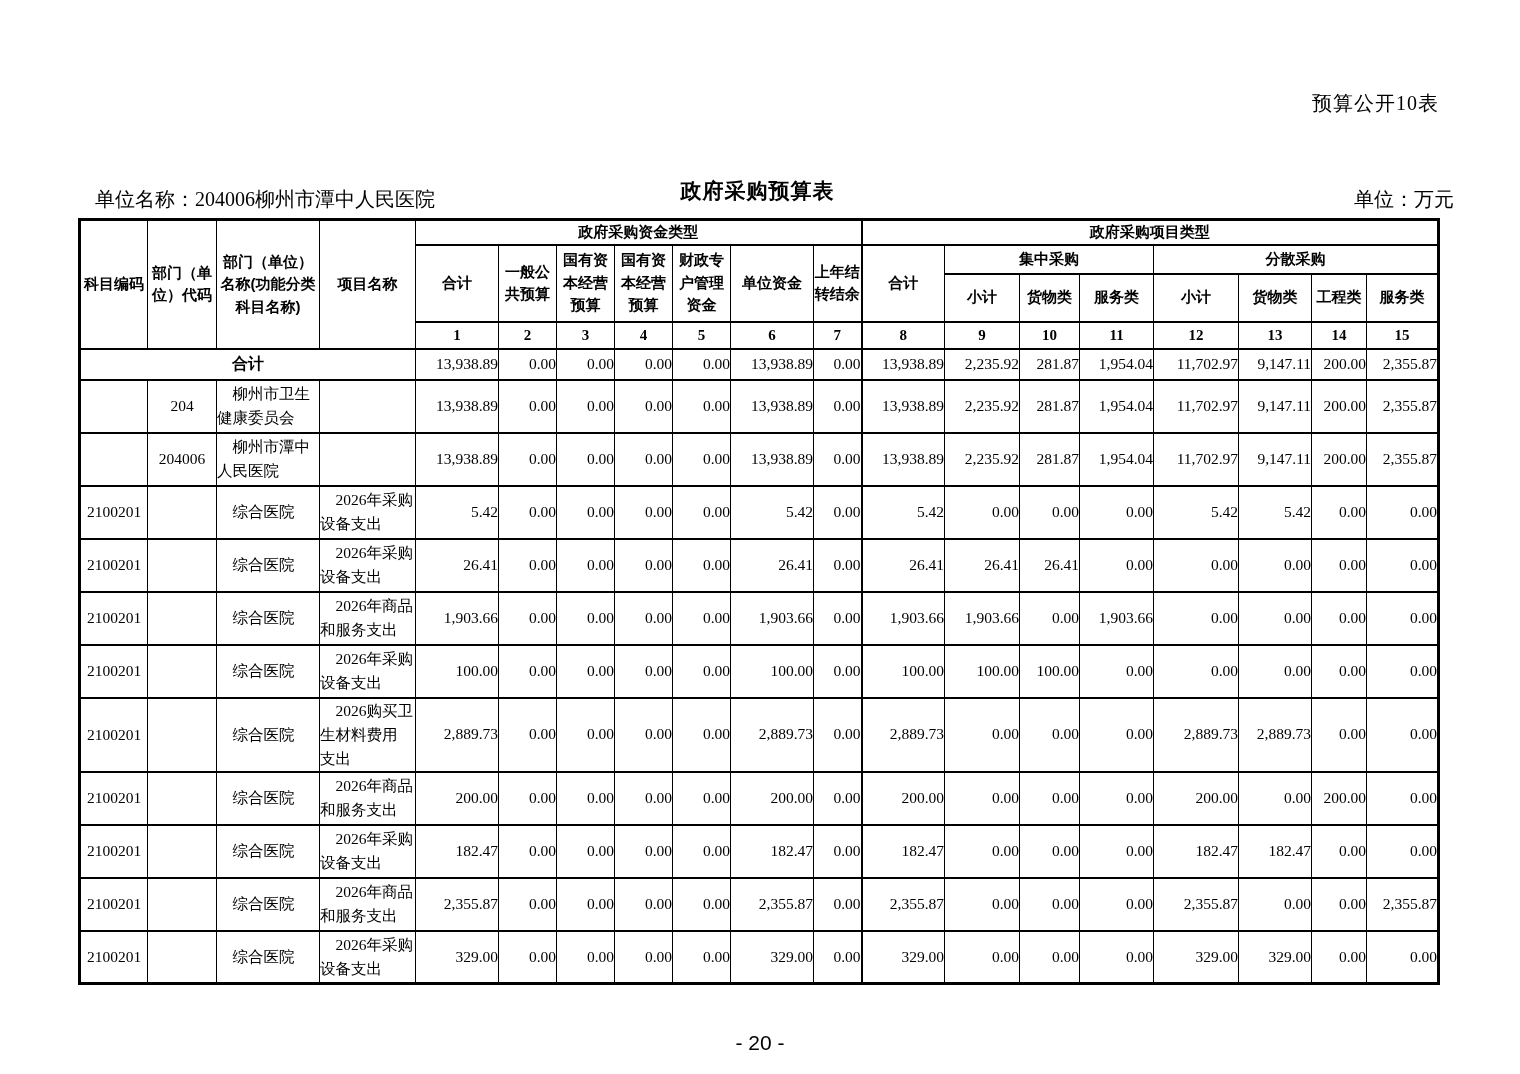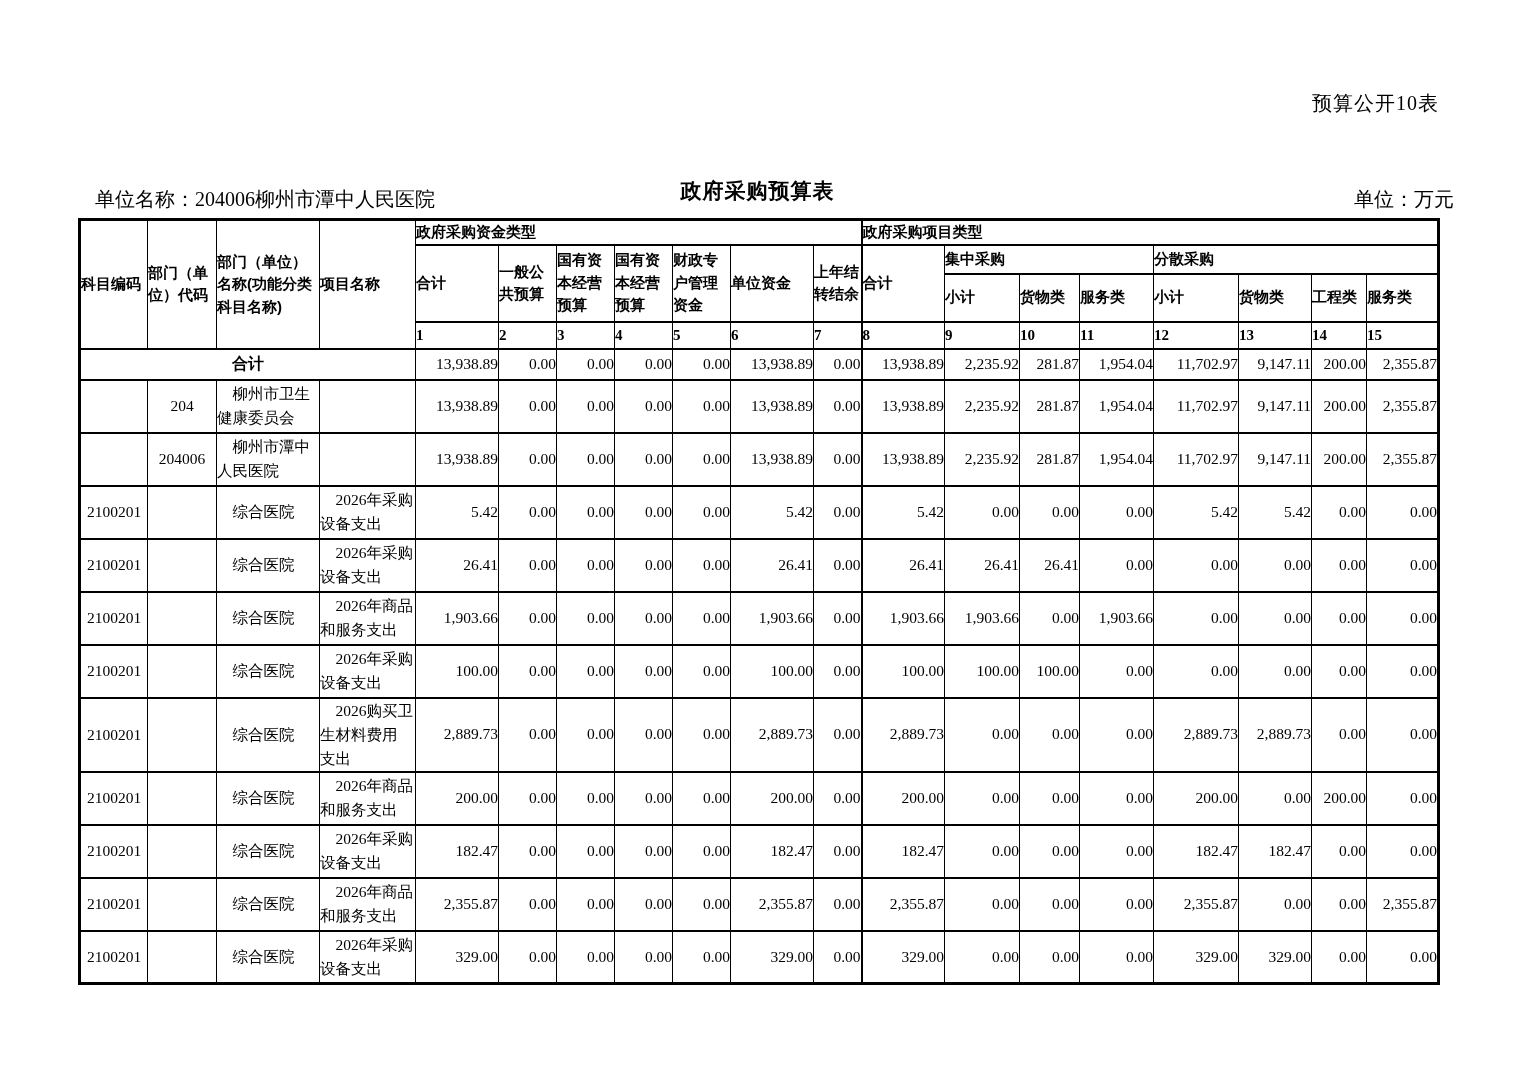--- a/index.html
+++ b/index.html
@@ -56,21 +56,21 @@
     padding: 0;
     overflow: hidden;
     vertical-align: middle;
   }
   .grp-l { border-left-width: 2px !important; }
   th {
     font-family: "Liberation Sans", sans-serif;
     font-weight: bold;
     font-size: 15px;
     line-height: 1.5;
-    text-align: left;
+    text-align: center;
   }
   tr.r-a { height: 25px; }
   tr.r-b { height: 29px; }
   tr.r-c { height: 48px; }
   tr.r-d { height: 27px; }
   tr.r-d th {
     font-family: "Liberation Serif", "DejaVu Serif", serif;
     font-size: 15px;
   }
   tbody tr { height: 53px; }
@@ -452,14 +452,15 @@
           <td class="num">0.00</td>
           <td class="num">0.00</td>
           <td class="num">329.00</td>
           <td class="num">329.00</td>
           <td class="num">0.00</td>
           <td class="num">0.00</td>
         </tr>
       </tbody>
   </table>
 
+  <div class="page-number">- 20 -</div>
 
 </div>
 
 </body></html>

